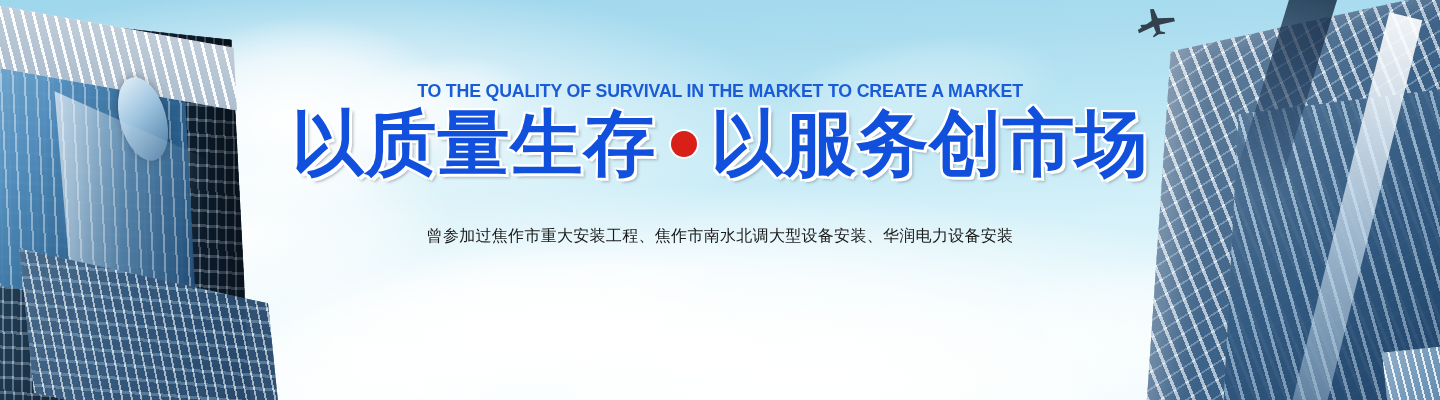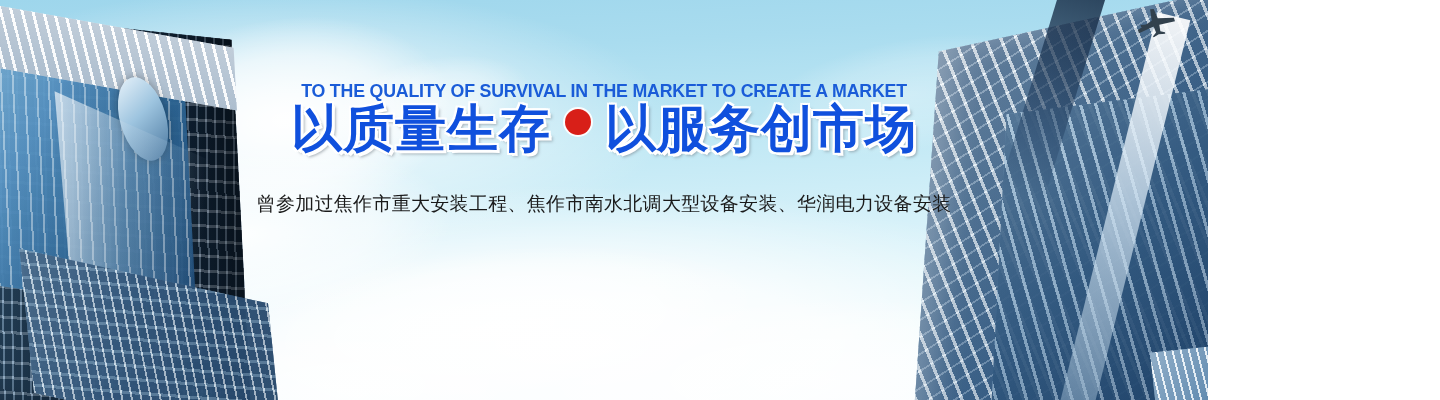--- a/index.html
+++ b/index.html
@@ -2,21 +2,21 @@
 <html><head>
 <meta charset="utf-8">
 <style>
   html, body {
     margin: 0;
     padding: 0;
     background: #ffffff;
   }
   #banner {
     position: relative;
-    width: 1208px;
+    width: 1440px;
     height: 400px;
     overflow: hidden;
     font-family: "Liberation Sans", "DejaVu Sans", sans-serif;
     background: #bfe6f4;
   }
 
   
   .sky {
     position: absolute;
     inset: 0;
@@ -177,46 +177,48 @@
     margin-top: 82px;
     color: #1a5cd8;
     font-size: 18.5px;
     font-weight: bold;
     letter-spacing: -0.2px;
     line-height: 1;
     transform: scaleX(0.96);
     white-space: nowrap;
   }
   .headline {
-    font-size: 51px;
+    margin-top: 10px;
+    font-size: 72px;
     font-weight: bold;
     color: #1050dd;
     line-height: 1.08;
     letter-spacing: 1px;
     white-space: nowrap;
     text-shadow:
       2px 0 0 #fff, -2px 0 0 #fff, 0 2px 0 #fff, 0 -2px 0 #fff,
       2px 2px 0 #fff, -2px 2px 0 #fff, 2px -2px 0 #fff, -2px -2px 0 #fff,
       3px 3px 0 #fff, 4px 4px 3px rgba(110,120,130,0.55);
+    font-family: Liberation Mono, monospace;
   }
   .headline .dot {
     display: inline-block;
     width: 26px; height: 26px;
     border-radius: 50%;
     background: #d81f18;
     vertical-align: 11px;
     margin: 0 14px;
     text-shadow: none;
     box-shadow: 0 0 0 2px rgba(255,255,255,.9);
     font-size: 0;
   }
   .subtitle {
     margin-top: 26px;
     color: #1a1a1a;
-    font-size: 19px;
+    font-size: 16px;
     line-height: 44px;
     letter-spacing: 0.3px;
     white-space: nowrap;
   }
 </style>
 </head>
 <body>
 
 <div id="banner">
 

